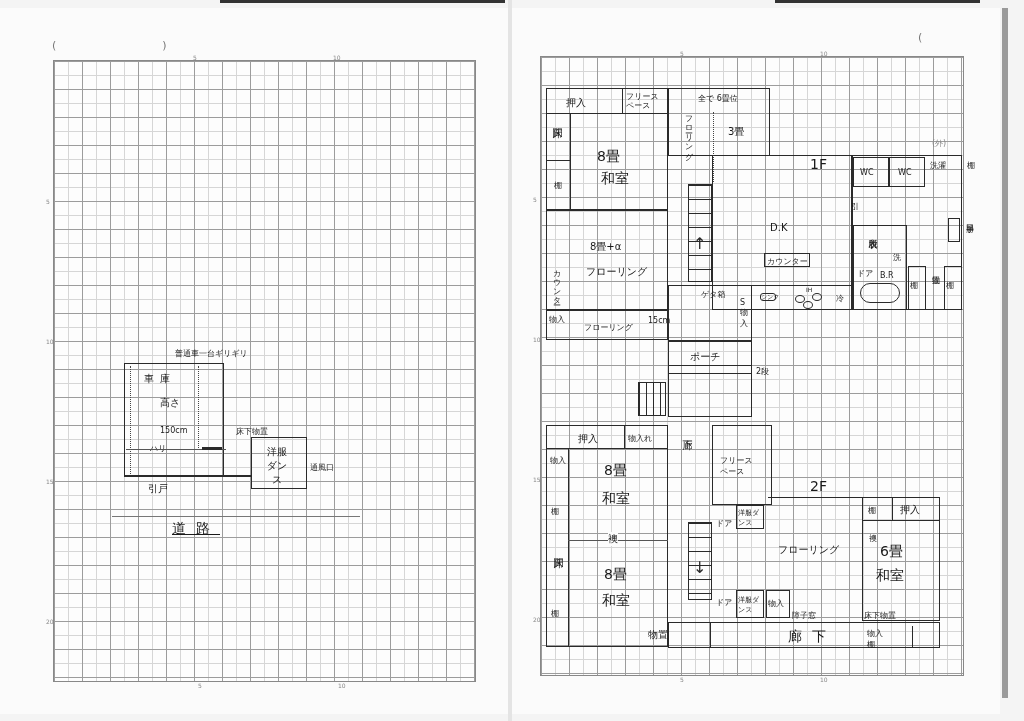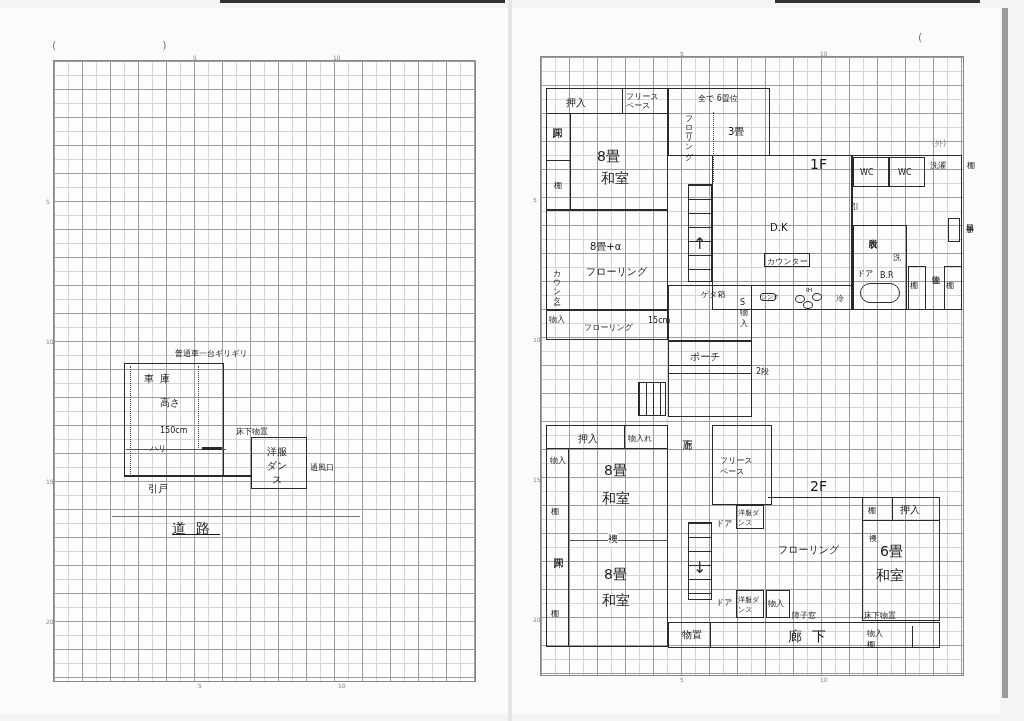--- a/index.html
+++ b/index.html
@@ -230,18 +230,18 @@
   <div class="line" style="left:862px;top:520px;width:78px;height:1.2px;"></div>
   <div class="line" style="left:892px;top:497px;width:1.2px;height:23px;"></div>
   <div class="lbl sm" style="left:868px;top:505px;">棚</div>
   <div class="lbl md" style="left:900px;top:503px;">押入</div>
   <div class="lbl lg" style="left:880px;top:543px;">6畳</div>
   <div class="lbl lg" style="left:876px;top:567px;">和室</div>
 
   <div class="wall" style="left:668px;top:622px;width:272px;height:26px;"></div>
   <div class="lbl sm" style="left:792px;top:610px;">障子窓</div>
   <div class="lbl sm" style="left:864px;top:610px;">床下物置</div>
-  <div class="lbl md" style="left:682px;top:628px;">物置</div>
+  <div class="lbl md" style="left:648px;top:628px;">物置</div>
   <div class="line" style="left:710px;top:622px;width:1.2px;height:26px;"></div>
   <div class="lbl lg" style="left:788px;top:628px;letter-spacing:10px;">廊下</div>
   <div class="line" style="left:912px;top:626px;width:1.2px;height:22px;"></div>
   <div class="lbl sm" style="left:867px;top:628px;width:22px;white-space:normal;">物入棚</div>
 </div>
 
 </body></html>

